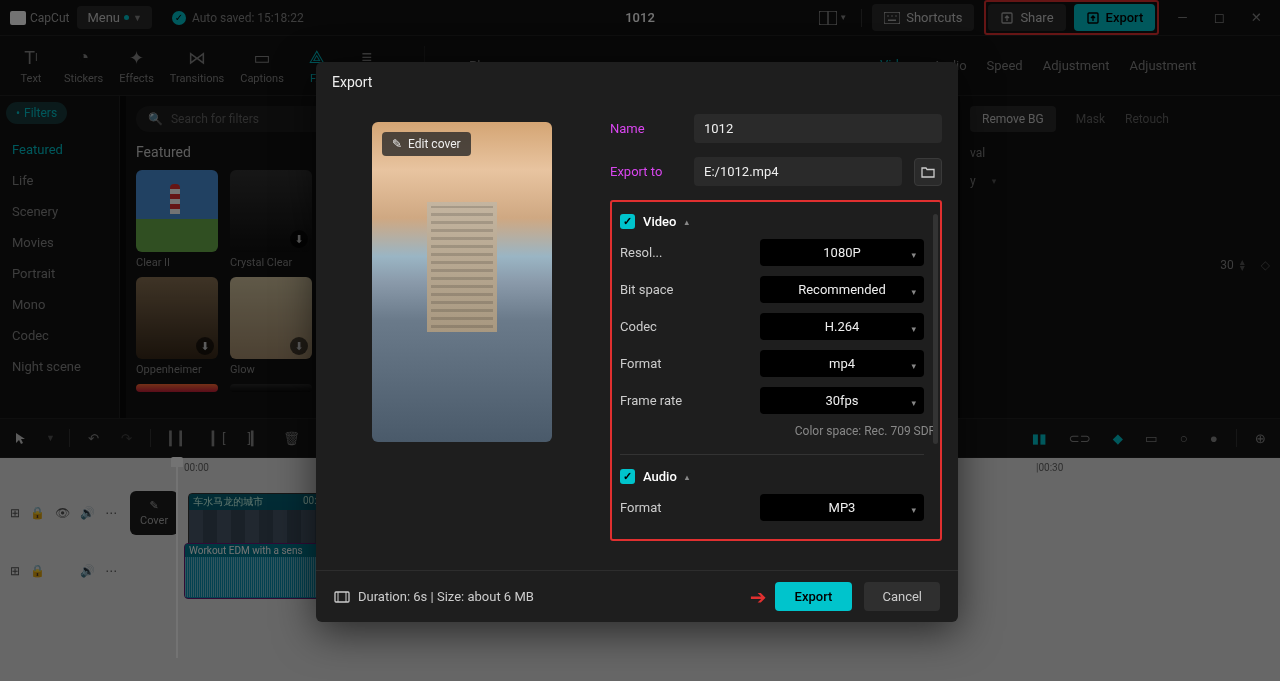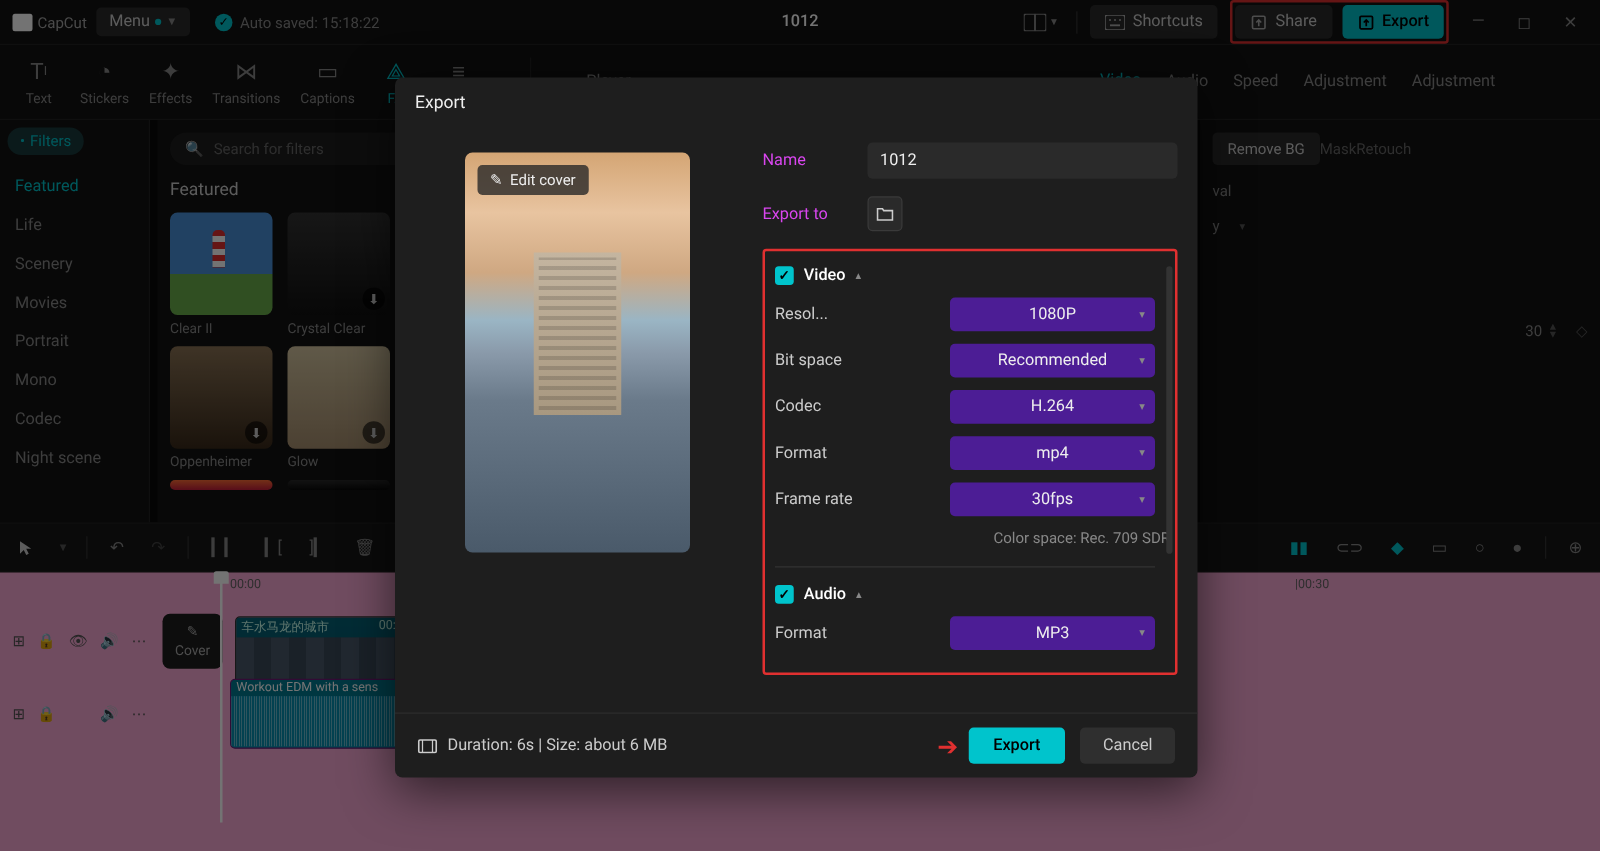--- a/index.html
+++ b/index.html
@@ -53,36 +53,36 @@
   .thumb-face { background: linear-gradient(#333, #111); }
   .thumb-man { background: linear-gradient(#8b7355, #3a2a1a); }
   .thumb-fabric { background: linear-gradient(#d4c5a0, #a89070); }
   .thumb-bar { background: linear-gradient(#ff6b35, #c41e3a); }
   .thumb-dark { background: linear-gradient(#2a2a2a, #0a0a0a); }
   .dl-badge { position: absolute; bottom: 4px; right: 4px; width: 18px; height: 18px; background: rgba(0,0,0,0.6); border-radius: 50%; display: flex; align-items: center; justify-content: center; color: #ccc; font-size: 11px; }
   .thumb-label { color: #888; font-size: 11px; margin-top: 4px; display: block; }
   
   
   .right-panel { position: absolute; top: 96px; right: 0; width: 320px; height: 322px; background: #121212; padding: 10px; }
-  .prop-sub { display: flex; margin-bottom: 8px; }
+  .prop-sub { display: flex; gap: 20px; margin-bottom: 8px; }
   .prop-sub-btn { background: #2a2a2a; color: #ccc; border: none; border-radius: 4px; padding: 6px 12px; font-size: 12px; }
   .prop-sub-link { color: #666; font-size: 12px; background: none; border: none; }
   .prop-row { display: flex; align-items: center; gap: 10px; margin: 14px 0; color: #888; font-size: 12px; }
   .prop-row-val { margin-left: auto; display: flex; align-items: center; gap: 6px; }
   .stepper-caret { color: #555; font-size: 10px; line-height: 6px; display: flex; flex-direction: column; }
   
   
   .tool-strip { position: absolute; top: 418px; left: 0; right: 0; height: 40px; background: #171717; border-top: 1px solid #222; border-bottom: 1px solid #222; display: flex; align-items: center; padding: 0 10px; gap: 14px; }
   .strip-btn { background: none; border: none; color: #888; padding: 4px; display: flex; align-items: center; }
   .strip-divider { width: 1px; height: 18px; background: #333; }
   .strip-right { margin-left: auto; display: flex; align-items: center; gap: 14px; }
   .strip-btn.teal { color: #00c4cc; }
   
   
-  .timeline { position: absolute; top: 458px; left: 0; right: 0; bottom: 0; background: #f9a8d4; }
+  .timeline { position: absolute; top: 458px; left: 0; right: 0; bottom: 0; background: #e5e5e5; }
   .time-ruler { height: 22px; position: relative; color: #666; font-size: 10px; }
   .playhead { position: absolute; left: 176px; top: 0; width: 2px; height: 200px; background: #fff; }
   .playhead::before { content: ''; position: absolute; top: -1px; left: -5px; width: 12px; height: 10px; background: #fff; border-radius: 2px 2px 0 0; }
   .time-label { position: absolute; top: 4px; }
   .track-row { height: 66px; display: flex; align-items: center; padding: 0 10px; gap: 10px; }
   .track-ctrl { display: flex; align-items: center; gap: 10px; width: 110px; }
   .track-icon { color: #555; font-size: 12px; }
   .cover-btn { display: flex; flex-direction: column; align-items: center; gap: 2px; background: #1e1e1e; border: none; border-radius: 6px; padding: 8px 10px; color: #aaa; font-size: 11px; }
   .clip { height: 56px; border-radius: 4px; overflow: hidden; position: relative; }
   .video-clip { width: 172px; background: linear-gradient(#2a5a6a, #1a3a4a); border: 1px solid #333; margin-top: 16px; }
@@ -107,21 +107,21 @@
   .settings-col { flex: 1; padding-top: 12px; }
   .form-row { display: flex; align-items: center; gap: 12px; margin-bottom: 14px; }
   .form-label { width: 72px; color: #d946ef; font-size: 13px; }
   .form-input { flex: 1; background: #2a2a2a; border: none; border-radius: 4px; padding: 7px 10px; color: #eee; font-size: 13px; }
   .folder-btn { width: 28px; height: 28px; background: #2a2a2a; border: 1px solid #3a3a3a; border-radius: 4px; display: flex; align-items: center; justify-content: center; color: #ccc; }
   .red-box-settings { border: 2px solid #e03030; border-radius: 3px; padding: 8px 4px 8px 8px; margin-top: 8px; position: relative; }
   .scroll-track { position: absolute; right: 2px; top: 12px; width: 5px; height: 230px; background: #333; border-radius: 3px; }
   .section-toggle { display: flex; align-items: center; gap: 8px; margin: 4px 0 10px 0; color: #fff; font-size: 13px; font-weight: 500; }
   .checkbox { width: 15px; height: 15px; background: #00c4cc; border-radius: 3px; display: flex; align-items: center; justify-content: center; color: #000; font-size: 11px; font-weight: bold; }
   .caret-up { color: #888; font-size: 9px; }
-  .dropdown { flex: 1; max-width: 164px; background: #4c1d95; border: none; border-radius: 4px; padding: 6px 10px; color: #eee; font-size: 13px; display: flex; align-items: center; justify-content: center; position: relative; margin-left: auto; }
+  .dropdown { flex: 1; max-width: 164px; background: #000000; border: none; border-radius: 4px; padding: 6px 10px; color: #eee; font-size: 13px; display: flex; align-items: flex-end; justify-content: center; position: relative; margin-left: auto; }
   .dropdown-caret { position: absolute; right: 8px; color: #888; font-size: 9px; }
   .setting-row { display: flex; align-items: center; margin-bottom: 10px; padding-right: 12px; }
   .setting-label { width: 72px; color: #ccc; font-size: 13px; white-space: nowrap; overflow: hidden; text-overflow: ellipsis; }
   .color-space { color: #888; font-size: 12px; margin: 6px 0 16px 0; text-align: right; }
   .divider-line { height: 1px; background: #333; margin: 14px 12px 14px 0; }
   .modal-footer { height: 52px; border-top: 1px solid #2d2d2d; display: flex; align-items: center; padding: 0 18px; gap: 12px; }
   .footer-info { display: flex; align-items: center; gap: 8px; color: #ccc; font-size: 13px; }
   .footer-spacer { flex: 1; }
   .arrow-red { color: #e03030; font-size: 20px; margin-right: -4px; }
   .btn-export { background: #00c4cc; color: #000; border: none; border-radius: 4px; padding: 7px 20px; font-size: 13px; font-weight: 500; }
@@ -397,20 +397,21 @@
         <div class="building"></div>
       </div>
     </div>
     <div class="settings-col">
       <div class="form-row">
         <span class="form-label">Name</span>
         <input class="form-input" value="1012" style="">
       </div>
       <div class="form-row">
         <span class="form-label">Export to</span>
+        <input class="form-input" style="flex: 1 1 0%;" value="E:/1012.mp4">
         <button class="folder-btn">
           <svg width="14" height="12" viewBox="0 0 14 12">
               <path d="M1 2 L5 2 L6 3.5 L13 3.5 L13 11 L1 11 Z" fill="none" stroke="#ccc" stroke-width="1.3"></path>
             </svg>
         </button>
       </div>
 
       <div class="red-box-settings">
         <div class="scroll-track"></div>
         <div class="section-toggle">

